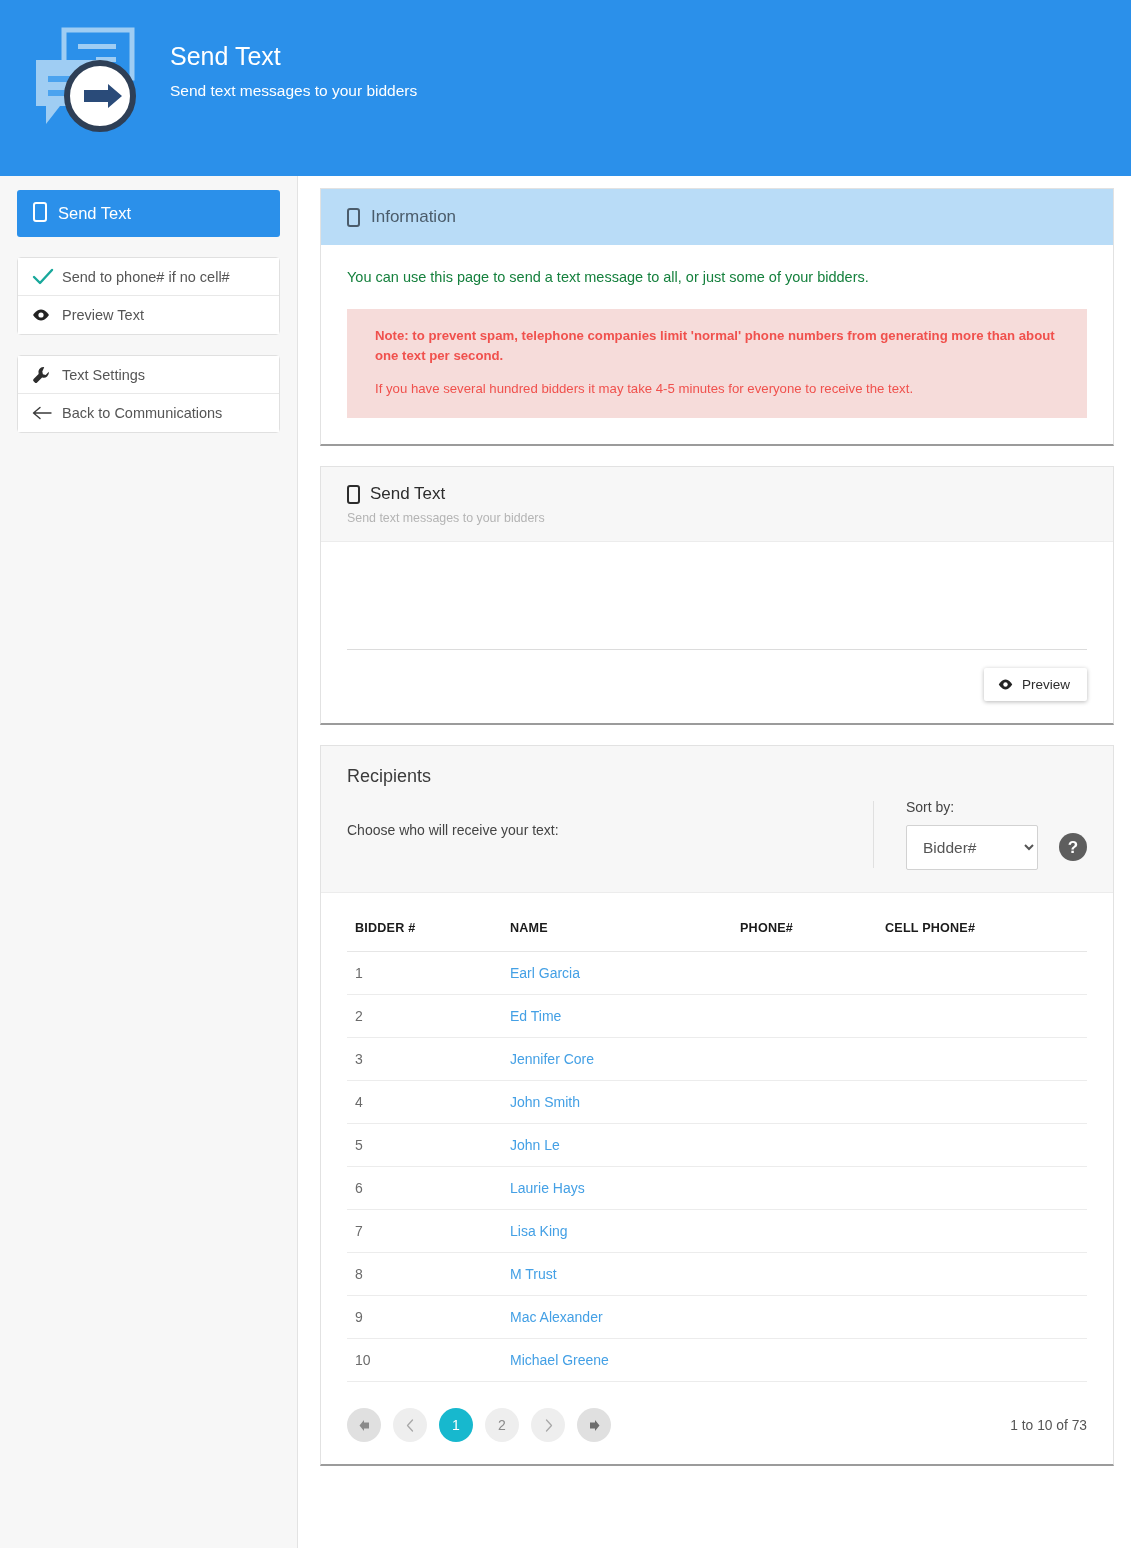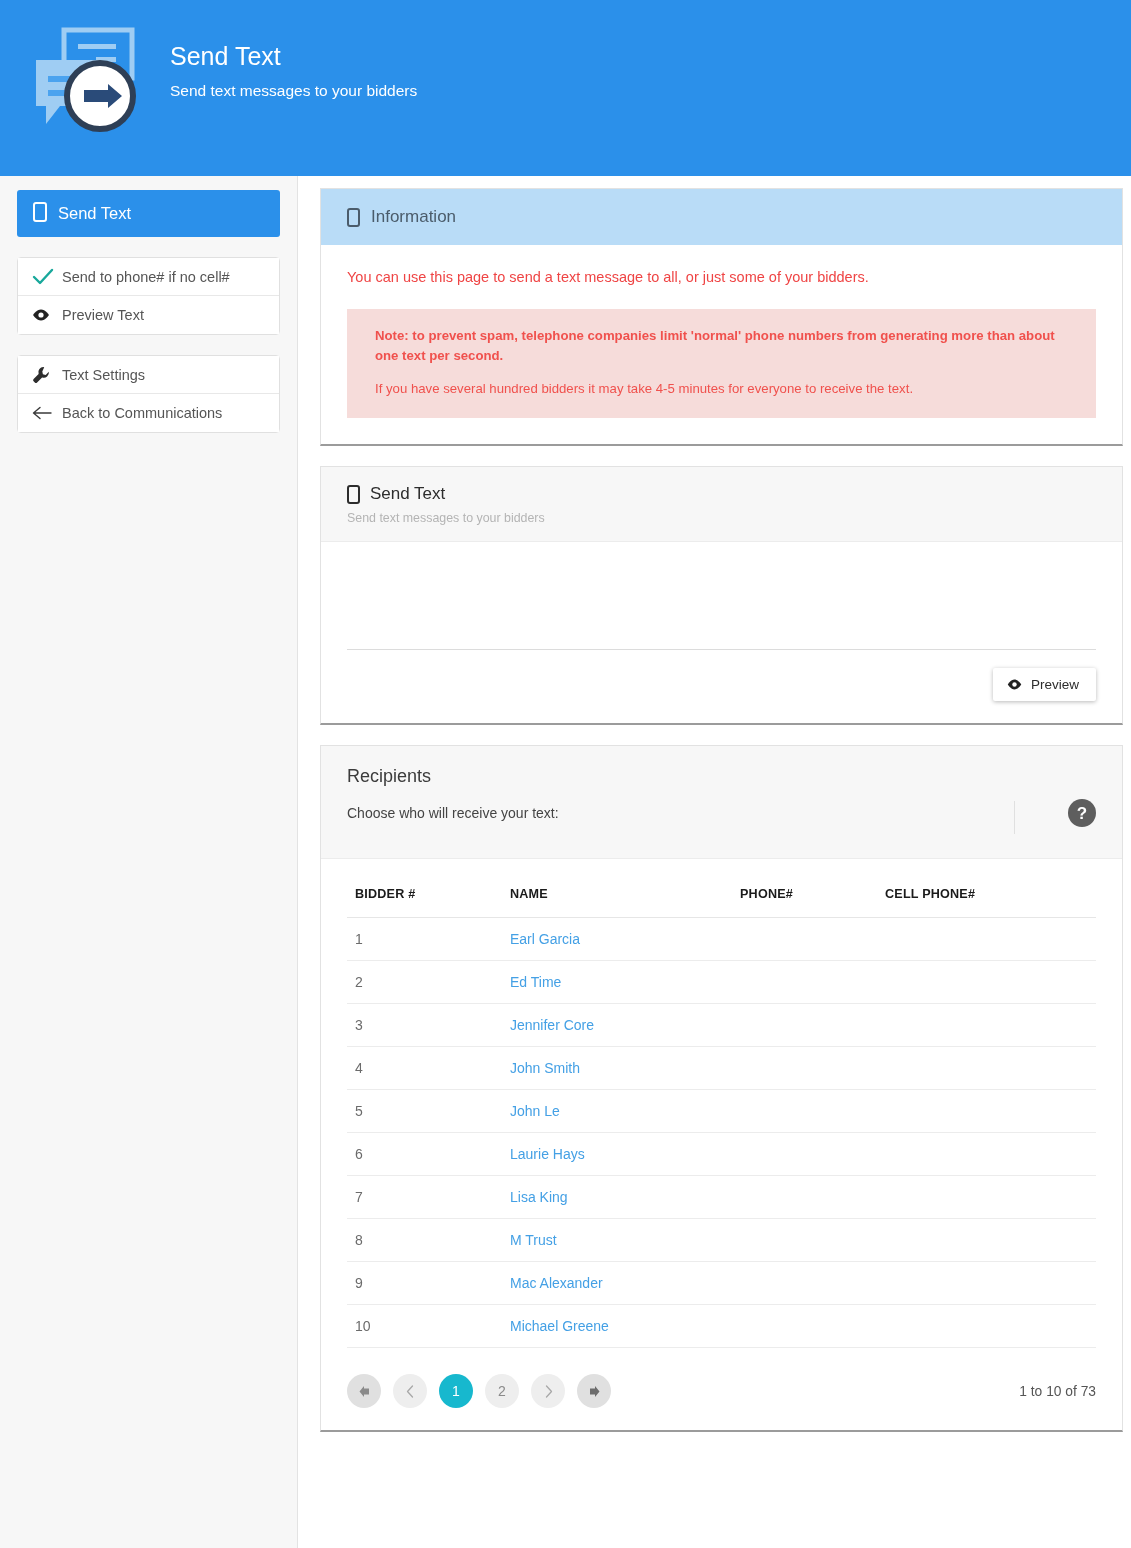--- a/index.html
+++ b/index.html
@@ -50,21 +50,21 @@
   .sidebar {
     width: 298px;
     flex: 0 0 298px;
     background: #f7f7f7;
     border-right: 1px solid #e3e3e3;
     padding: 14px 17px 0 17px;
   }
   .content {
     flex: 1 1 auto;
     background: #ffffff;
-    padding: 12px 8px 0 22px;
+    padding: 12px 17px 0 22px;
   }
 
   
   .nav-active {
     background: #2b90ea;
     color: #ffffff;
     border-radius: 3px;
     height: 47px;
     display: flex;
     align-items: center;
@@ -112,21 +112,21 @@
     padding: 18px 26px;
     font-size: 17px;
     color: #4b5c6b;
     display: flex;
     align-items: center;
   }
   .card-head-info .ci { margin-right: 11px; display: inline-flex; }
   .card-body { padding: 22px 26px 26px 26px; }
   .info-line {
     font-size: 14.5px;
-    color: #ef4444;
+    color: #15803d;
     margin: 0 0 22px 0;
     line-height: 20px;
   }
   .alert {
     background: #f6dcda;
     color: #f0514d;
     padding: 17px 28px 19px 28px;
     font-size: 13.2px;
     line-height: 20px;
   }
@@ -443,20 +443,26 @@
 
     <div class="card">
       <div class="recip-head">
         <h3 class="recip-title">Recipients</h3>
         <div class="recip-row">
           <div class="recip-col-left">
             <label class="field-label">Choose who will receive your text:</label>
           </div>
           <div class="recip-divider"></div>
           <div class="recip-col-right">
+            <div>
+              <label class="field-label">Sort by:</label>
+              <select class="sel sel-sort">
+                <option>Bidder#</option>
+              </select>
+            </div>
             <div class="help-btn">?</div>
           </div>
         </div>
       </div>
 
       <div class="table-wrap">
         <table class="bidders">
           <thead>
             <tr>
               <th class="col-bidder">BIDDER #</th>

